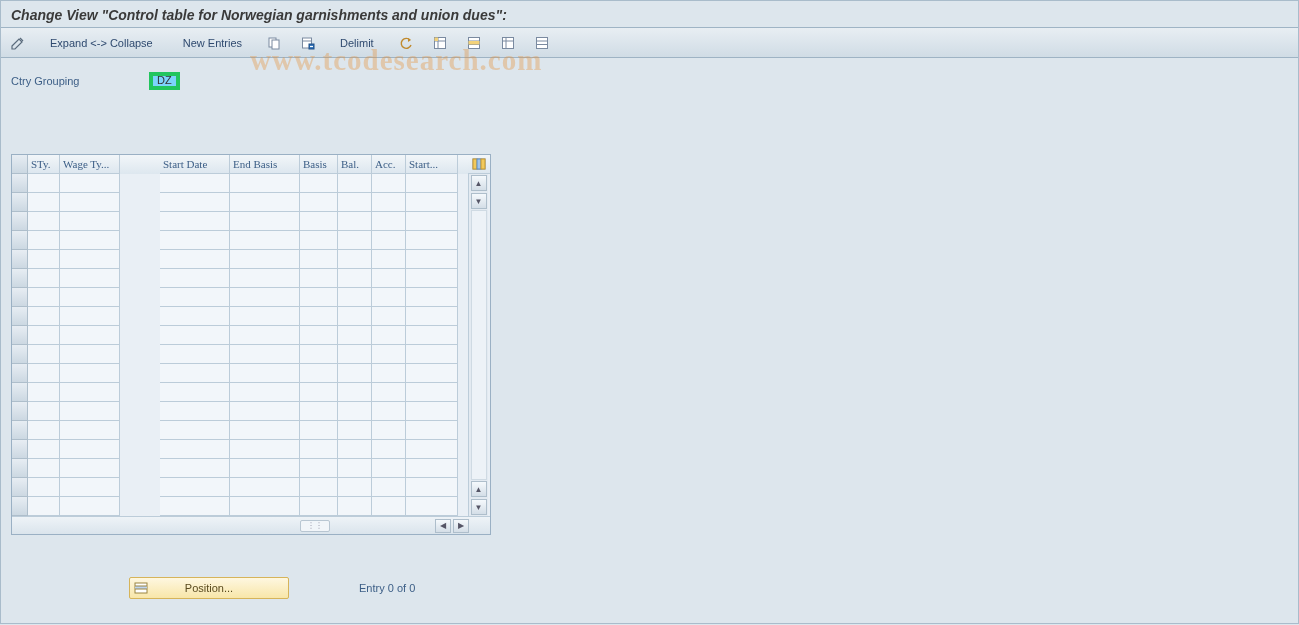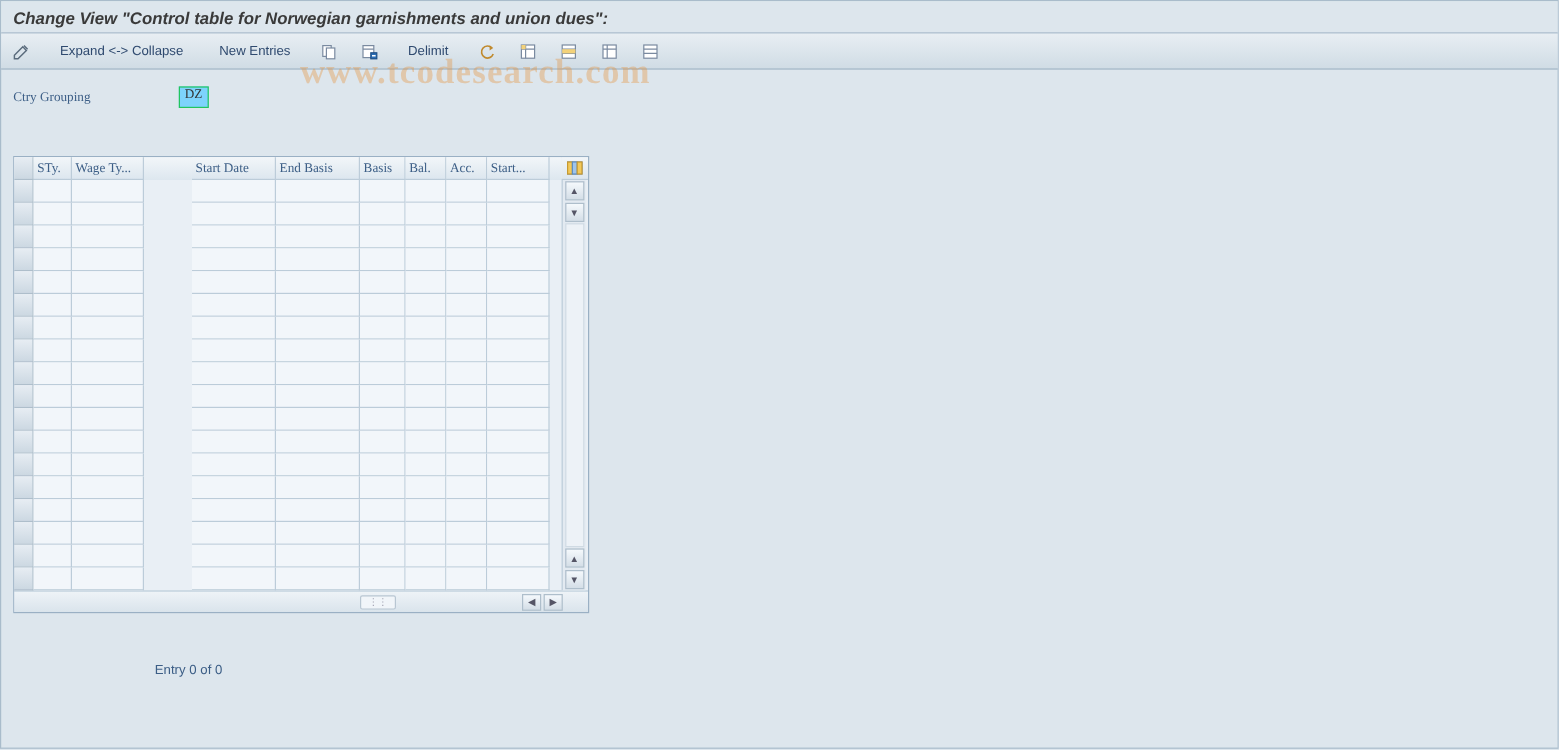--- a/index.html
+++ b/index.html
@@ -50,25 +50,25 @@
     font-size: 29px; font-weight: bold;
     color: rgba(230,140,50,0.35);
     letter-spacing: 1px;
     pointer-events: none;
     user-select: none;
     font-family: Georgia, serif;
   }
   .content {
     padding: 14px 10px;
   }
-  .field-row { display: flex; align-items: center; gap: 8px; margin-bottom: 40px; font-family: Liberation Serif, serif; }
+  .field-row { display: flex; align-items: center; gap: 8px; margin-bottom: 64px; }
   .field-label { width: 130px; color: #3c5e86; }
   .field-input {
-    display: inline-flex; align-items: flex-start;
-    border: 1px solid #22c55e;
+    display: inline-flex; align-items: flex-end;
+    border: 4px solid #22c55e;
     background: #7dd3fc;
     height: 18px;
     font-size: 11px;
   }
   .field-input .val { padding: 0 4px; min-width: 18px; }
 
   .grid-wrap {
     width: 480px;
     border: 1px solid #9ab0c4;
     background: #e9eff5;
@@ -493,17 +493,28 @@
       <div class="grid-footer">
         <div class="hscroll-drag">⋮⋮</div>
         <div class="hscroll-spacer"></div>
         <div class="hscroll-btn">◀</div>
         <div class="hscroll-btn">▶</div>
         <div style="width:20px;"></div>
       </div>
     </div>
 
     <div class="footer-row">
+      <div class="pos-btn">
+        <span class="pic">
+          <svg width="14" height="14" viewBox="0 0 14 14">
+              <rect x="1" y="2" width="12" height="10" fill="#fff" stroke="#9a8440"></rect>
+              <rect x="1" y="5" width="12" height="3" fill="#bcd3ef"></rect>
+              <line x1="1" y1="5" x2="13" y2="5" stroke="#9a8440"></line>
+              <line x1="1" y1="8" x2="13" y2="8" stroke="#9a8440"></line>
+            </svg>
+        </span>
+        <span>Position...</span>
+      </div>
       <span class="entry-text">Entry 0 of 0</span>
     </div>
 
   </div>
 </div>
 
 </body></html>

